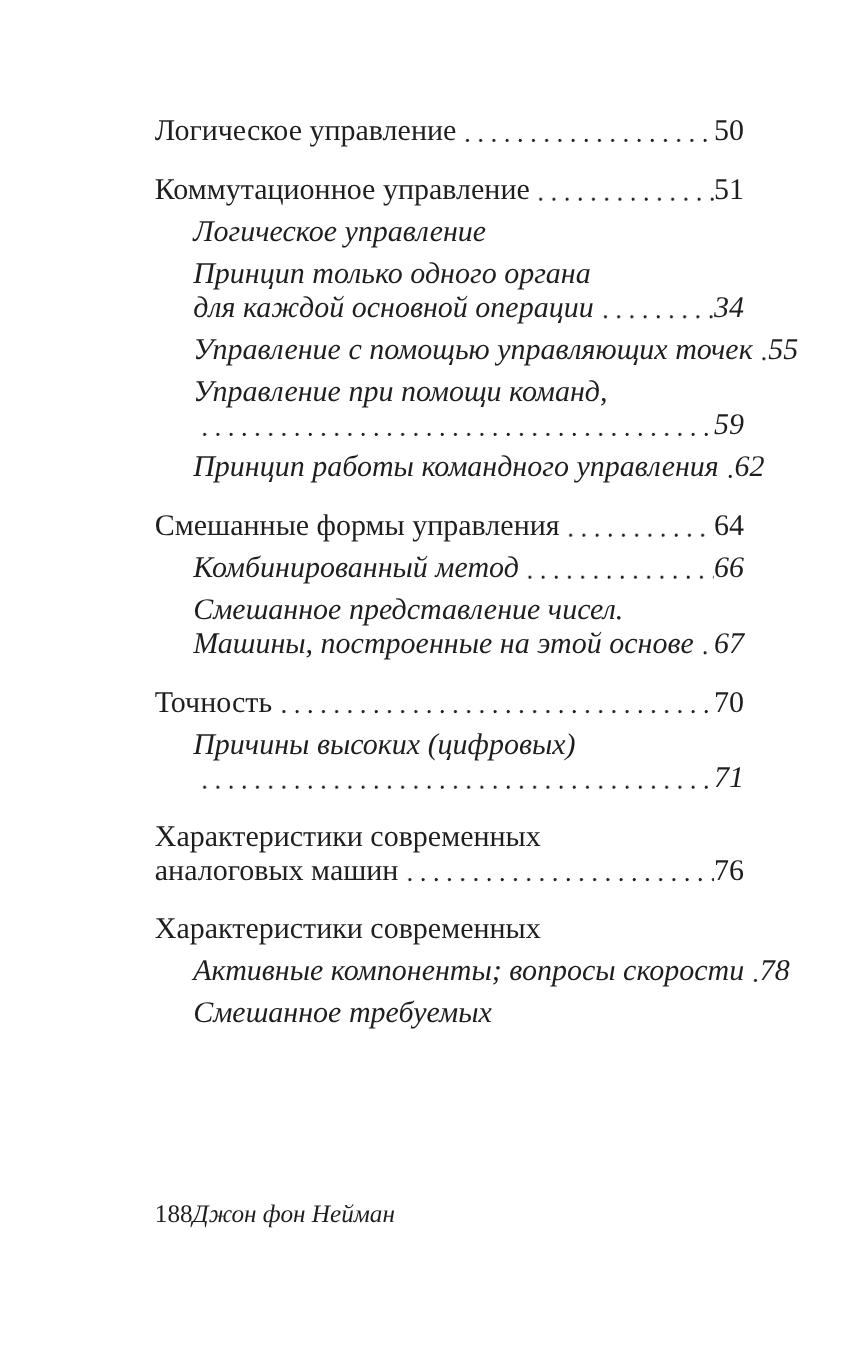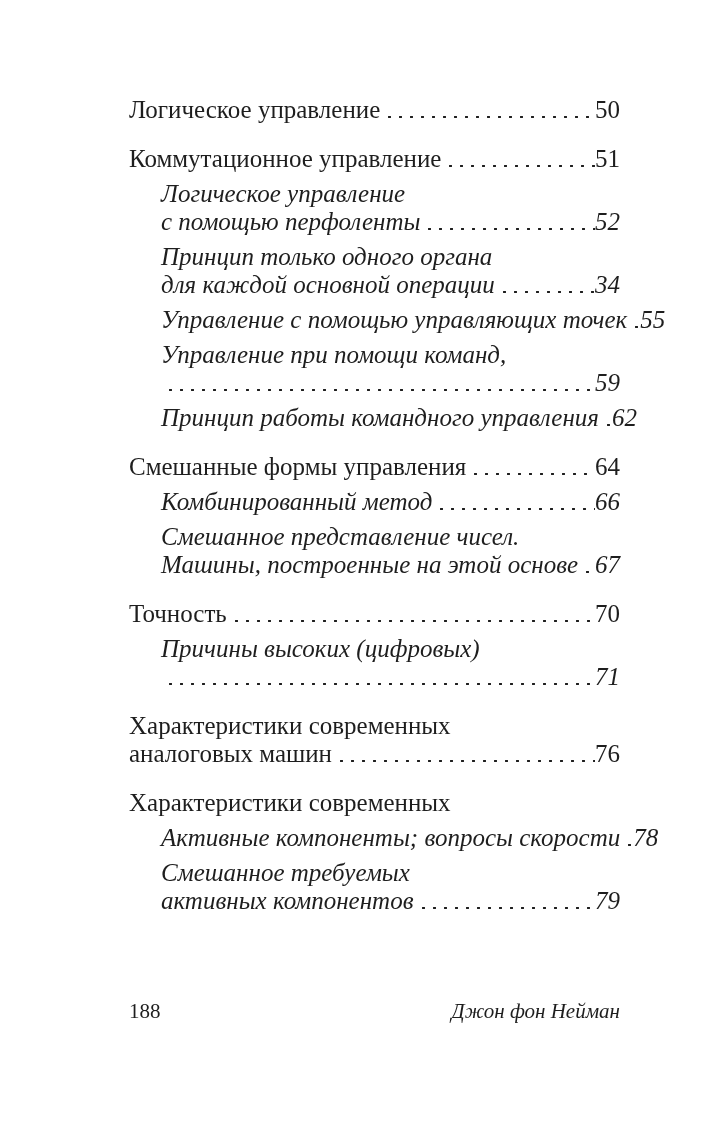--- a/index.html
+++ b/index.html
@@ -45,21 +45,21 @@
     background-position: 4px 0;
     margin-left: 3px;
   }
   .pagenum { white-space: nowrap; }
   .footer {
     position: absolute;
     left: 129px;
     top: 997px;
     width: 491px;
     display: flex;
-    justify-content: space-between;
+    justify-content: flex-start;
     align-items: baseline;
     font-size: 21px;
     line-height: 28px;
   }
   .running-title { font-style: italic; }
 </style>
 </head>
 <body>
 
 <main>
@@ -73,25 +73,20 @@
       </div>
       <div class="entry level1">
         <div class="row">
           <span class="title">Коммутационное управление</span>
           <span class="leader"></span>
           <span class="pagenum">51</span>
         </div>
       </div>
       <div class="entry level2">
         <div class="line">Логическое управление</div>
-        <div class="row">
-          <span class="title">с помощью перфоленты</span>
-          <span class="leader"></span>
-          <span class="pagenum">52</span>
-        </div>
       </div>
       <div class="entry level2">
         <div class="line">Принцип только одного органа</div>
         <div class="row">
           <span class="title">для каждой основной операции</span>
           <span class="leader"></span>
           <span class="pagenum">34</span>
         </div>
       </div>
       <div class="entry level2">
@@ -164,24 +159,19 @@
       </div>
       <div class="entry level2">
         <div class="row">
           <span class="title">Активные компоненты; вопросы скорости</span>
           <span class="leader"></span>
           <span class="pagenum">78</span>
         </div>
       </div>
       <div class="entry level2">
         <div class="line">Смешанное требуемых</div>
-        <div class="row">
-          <span class="title">активных компонентов</span>
-          <span class="leader"></span>
-          <span class="pagenum">79</span>
-        </div>
       </div>
     </section>
   <div class="footer">
     <span class="page-number">188</span>
     <span class="running-title">Джон фон Нейман</span>
   </div>
 </main>
 
 </body></html>

